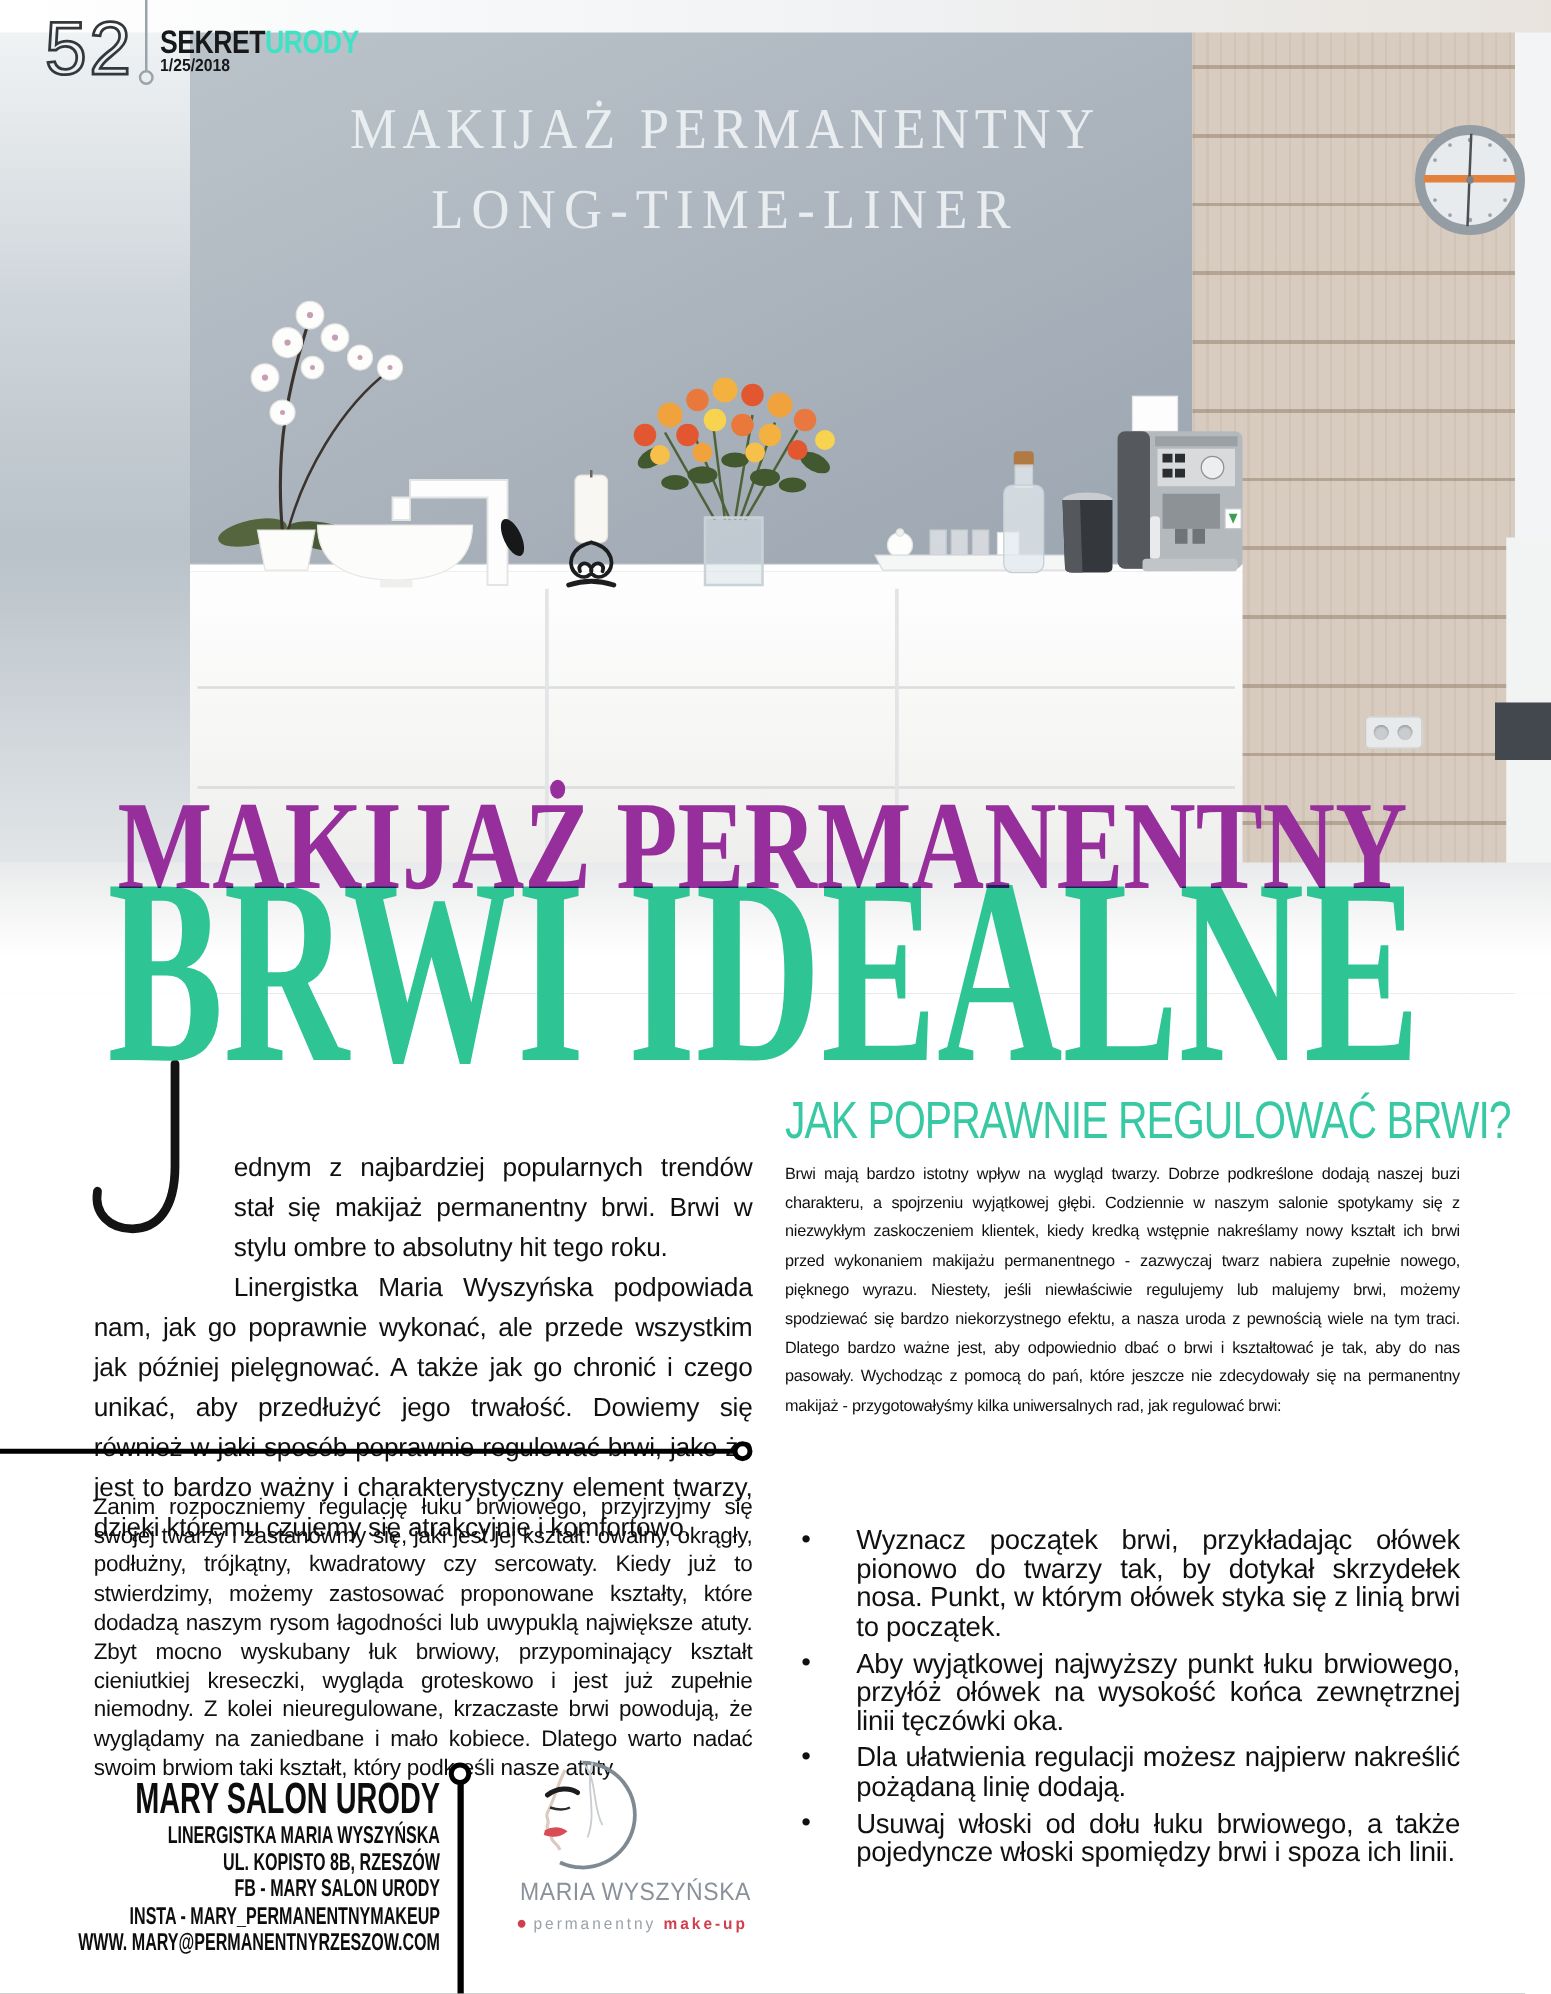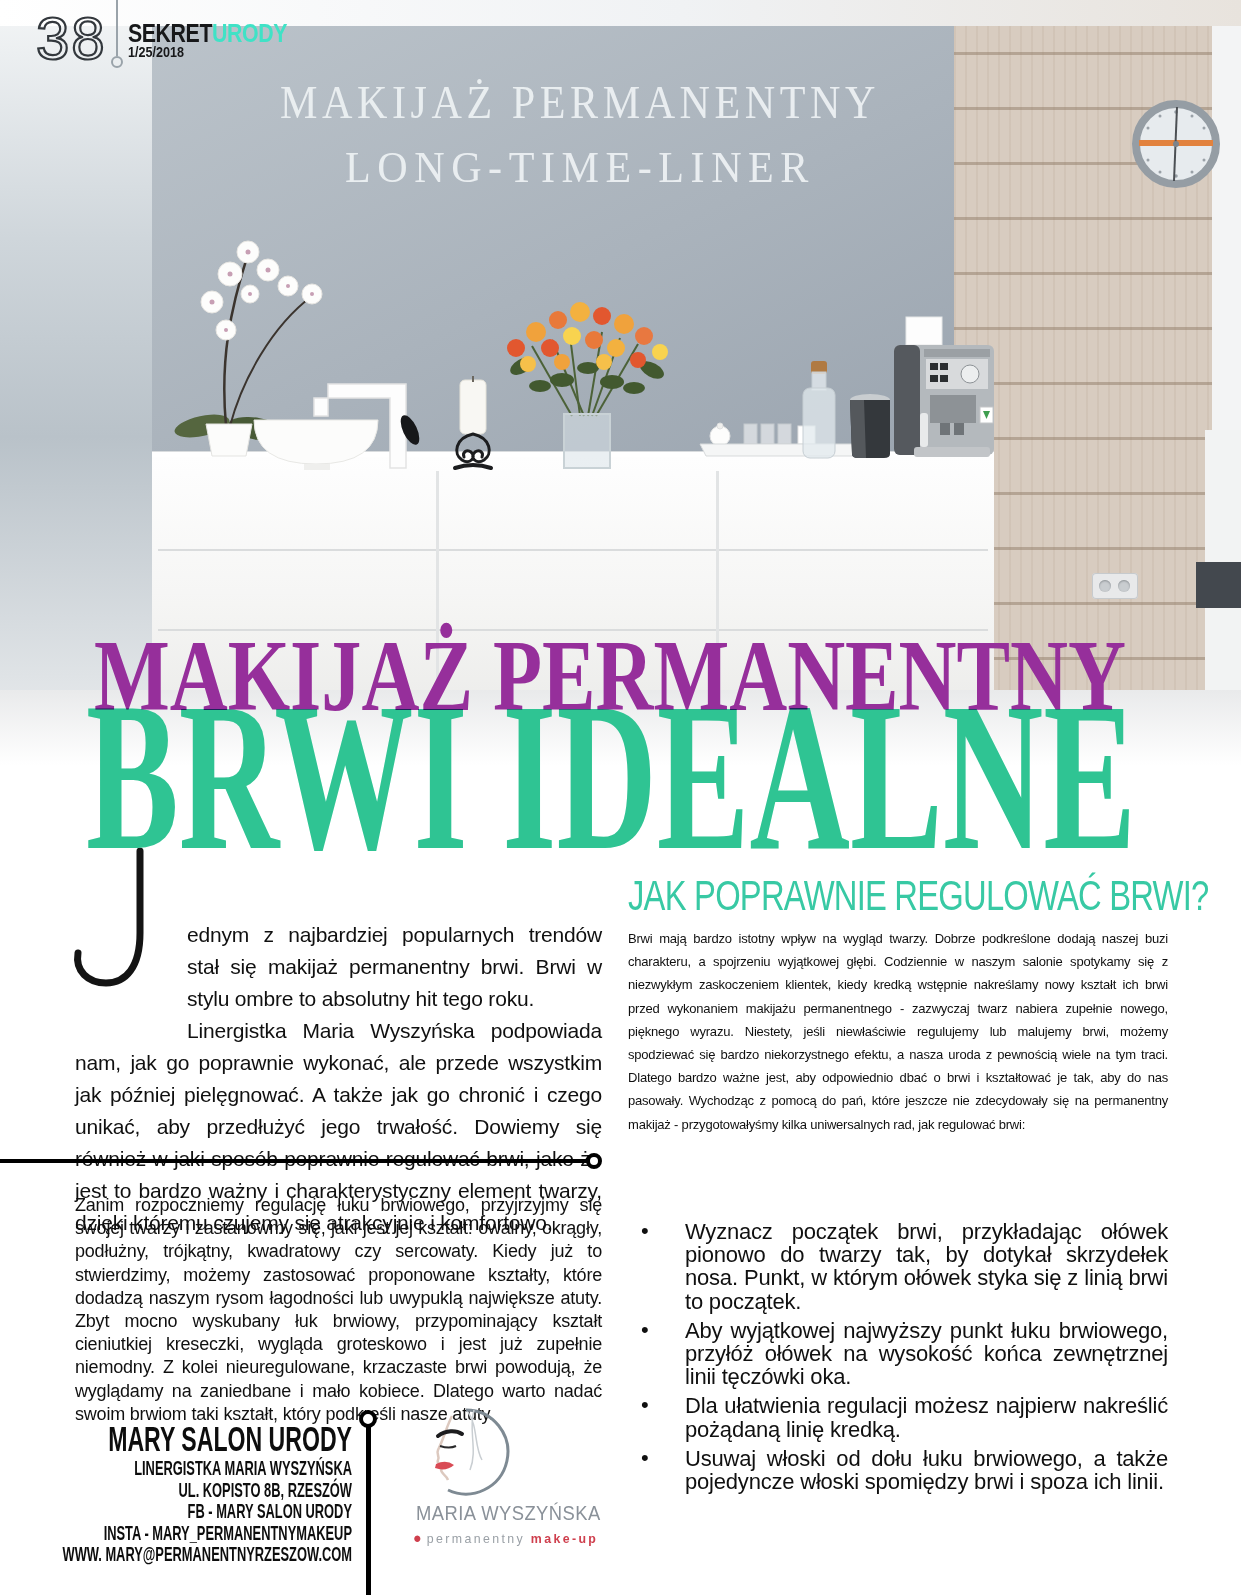--- a/index.html
+++ b/index.html
@@ -282,21 +282,21 @@
       <path d="M95 96 L102 96 L98.5 104 Z" fill="#3e9e4f"></path>
       <rect x="26" y="132" width="76" height="10" rx="3" fill="#c2c5c8"></rect>
     </svg>
   </div>
 
   <svg class="headline" viewBox="0 0 1070 250">
     <text x="8" y="228" font-size="212" textLength="1050" lengthAdjust="spacingAndGlyphs" fill="#2fc493">BRWI IDEALNE</text>
     <text x="16" y="90" font-size="101" textLength="1032" lengthAdjust="spacingAndGlyphs" style="mix-blend-mode:multiply" fill="#962f9b">MAKIJAŻ PERMANENTNY</text>
   </svg>
 
-  <div class="pagenum">38</div>
+  <div class="pagenum">52</div>
   <div class="toppin-line"></div>
   <div class="toppin-ring"></div>
   <div class="brand"><span class="b1">SEKRET</span><span class="b2">URODY</span></div>
   <div class="date">1/25/2018</div>
 
   <svg class="dropcap" viewBox="0 0 130 175">
     <path d="M72 6 L72 88 C72 122 58 138 38 138 C20 138 7 126 10 108" stroke="#141414" stroke-width="7" fill="none" stroke-linecap="round"></path>
   </svg>
   <span class="sr">J</span>
 
@@ -336,17 +336,17 @@
     <div class="logo-name">MARIA WYSZYŃSKA</div>
     <div class="logo-tag"><span class="dot">●</span><span class="g">permanentny</span><span>&nbsp;</span><span class="r">make-up</span></div>
   </div>
 
   <div class="r-heading">JAK POPRAWNIE REGULOWAĆ BRWI?</div>
   <p class="r-para">Brwi mają bardzo istotny wpływ na wygląd twarzy. Dobrze podkreślone dodają naszej buzi charakteru, a spojrzeniu wyjątkowej głębi. Codziennie w naszym salonie spotykamy się z niezwykłym zaskoczeniem klientek, kiedy kredką wstępnie nakreślamy nowy kształt ich brwi przed wykonaniem makijażu permanentnego - zazwyczaj twarz nabiera zupełnie nowego, pięknego wyrazu. Niestety, jeśli niewłaściwie regulujemy lub malujemy brwi, możemy spodziewać się bardzo niekorzystnego efektu, a nasza uroda z pewnością wiele na tym traci. Dlatego bardzo ważne jest, aby odpowiednio dbać o brwi i kształtować je tak, aby do nas pasowały. Wychodząc z pomocą do pań, które jeszcze nie zdecydowały się na permanentny makijaż - przygotowałyśmy kilka uniwersalnych rad, jak regulować brwi:</p>
   <ul class="tips">
 
   <li>Wyznacz początek brwi, przykładając ołówek pionowo do twarzy tak, by dotykał skrzydełek nosa. Punkt, w którym ołówek styka się z linią brwi to początek.</li>
       <li>Aby wyjątkowej najwyższy punkt łuku brwiowego, przyłóż ołówek na wysokość końca zewnętrznej linii tęczówki oka.</li>
-      <li>Dla ułatwienia regulacji możesz najpierw nakreślić pożądaną linię kredką.</li>
+      <li>Dla ułatwienia regulacji możesz najpierw nakreślić pożądaną linię dodają.</li>
       <li>Usuwaj włoski od dołu łuku brwiowego, a także pojedyncze włoski spomiędzy brwi i spoza ich linii.</li>
     </ul>
 
 </div>
 
 </body></html>

